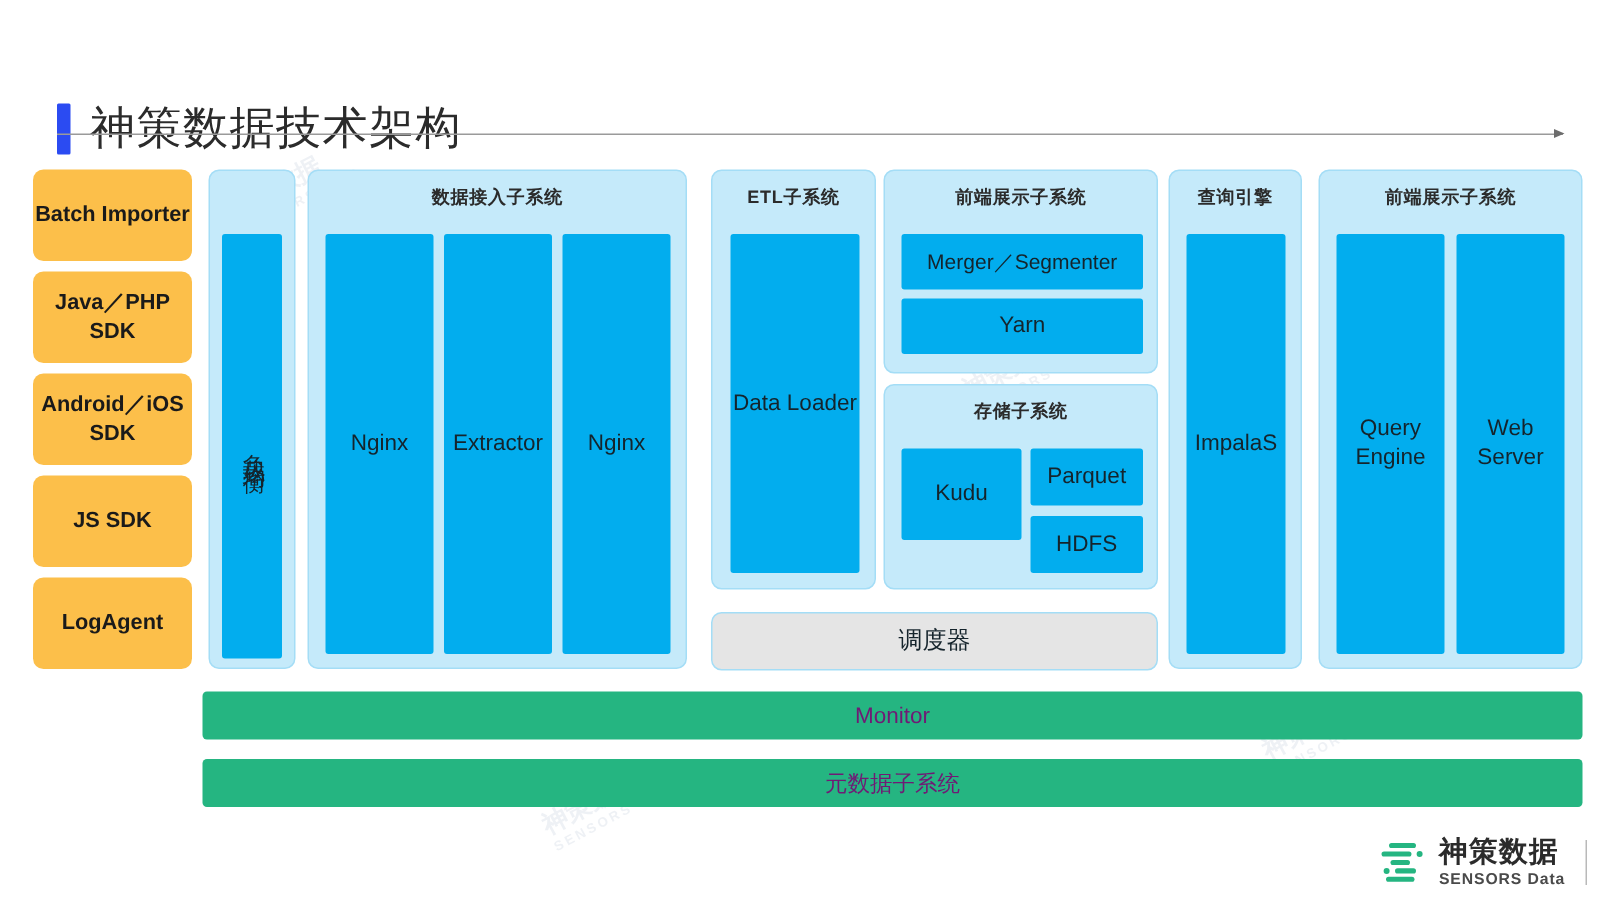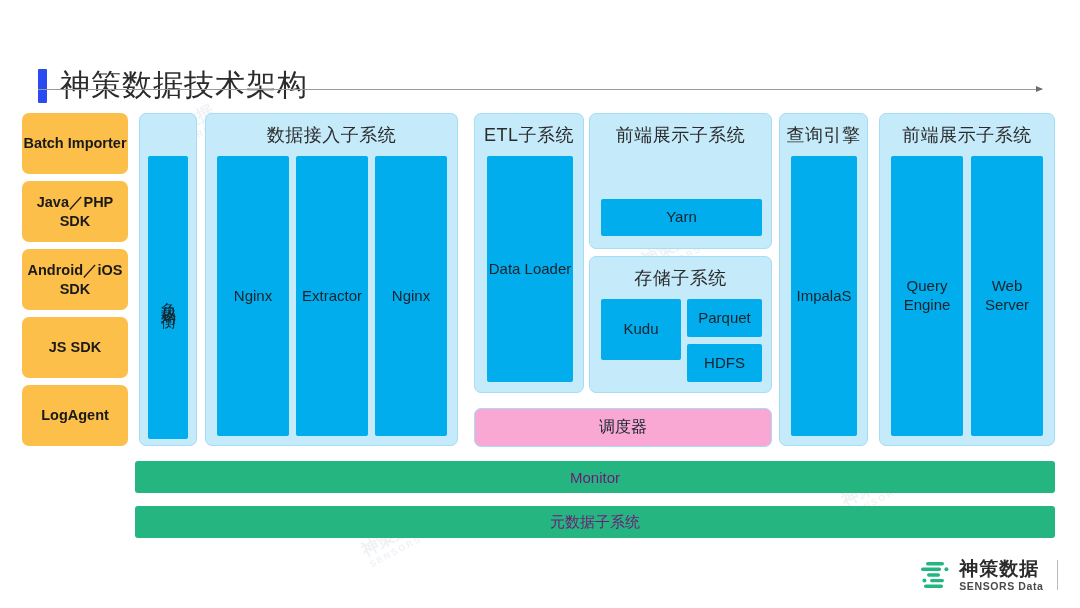--- a/index.html
+++ b/index.html
@@ -78,22 +78,22 @@
     background: #C5EAFA;
     border: 1px solid #A4DDF6;
     border-radius: 7px;
     box-sizing: border-box;
   }
   .group-title {
     position: absolute;
     left: 0; right: 0;
     top: 9px;
     text-align: center;
-    font-size: 18px;
-    font-weight: 400;
+    font-size: 12px;
+    font-weight: 700;
     color: #2b2b2b;
     letter-spacing: 0.5px;
   }
   .node {
     position: absolute;
     background: #02ADEE;
     border-radius: 2px;
     box-sizing: border-box;
     display: flex;
     align-items: center;
@@ -147,21 +147,21 @@
     justify-content: center;
     font-size: 15px;
     font-weight: 400;
     color: #701a75;
     box-sizing: border-box;
   }
 
   
   .sched {
     position: absolute;
-    background: #f9a8d4;
+    background: #e5e5e5;
     border: 1px solid #A4DDF6;
     border-radius: 7px;
     display: flex;
     align-items: center;
     justify-content: center;
     font-size: 16px;
     font-weight: 400;
     color: #15242c;
     box-sizing: border-box;
   }
@@ -287,20 +287,23 @@
 
   <div class="group" style="left:474px; top:113px; width:110px; height:280px;">
     <div class="group-title">ETL子系统</div>
     <div class="node" style="left:12px; top:42px; width:86px; height:226px;">
       <span>Data Loader</span>
     </div>
   </div>
 
   <div class="group" style="left:589px; top:113px; width:183px; height:136px;">
     <div class="group-title">前端展示子系统</div>
+    <div class="node small" style="left:11px; top:42px; width:161px; height:37px;">
+      <span>Merger／Segmenter</span>
+    </div>
     <div class="node" style="left:11px; top:85px; width:161px; height:37px;">
       <span>Yarn</span>
     </div>
   </div>
 
   <div class="group" style="left:589px; top:256px; width:183px; height:137px;">
     <div class="group-title">存储子系统</div>
     <div class="node" style="left:11px; top:42px; width:80px; height:61px;">
       <span>Kudu</span>
     </div>

